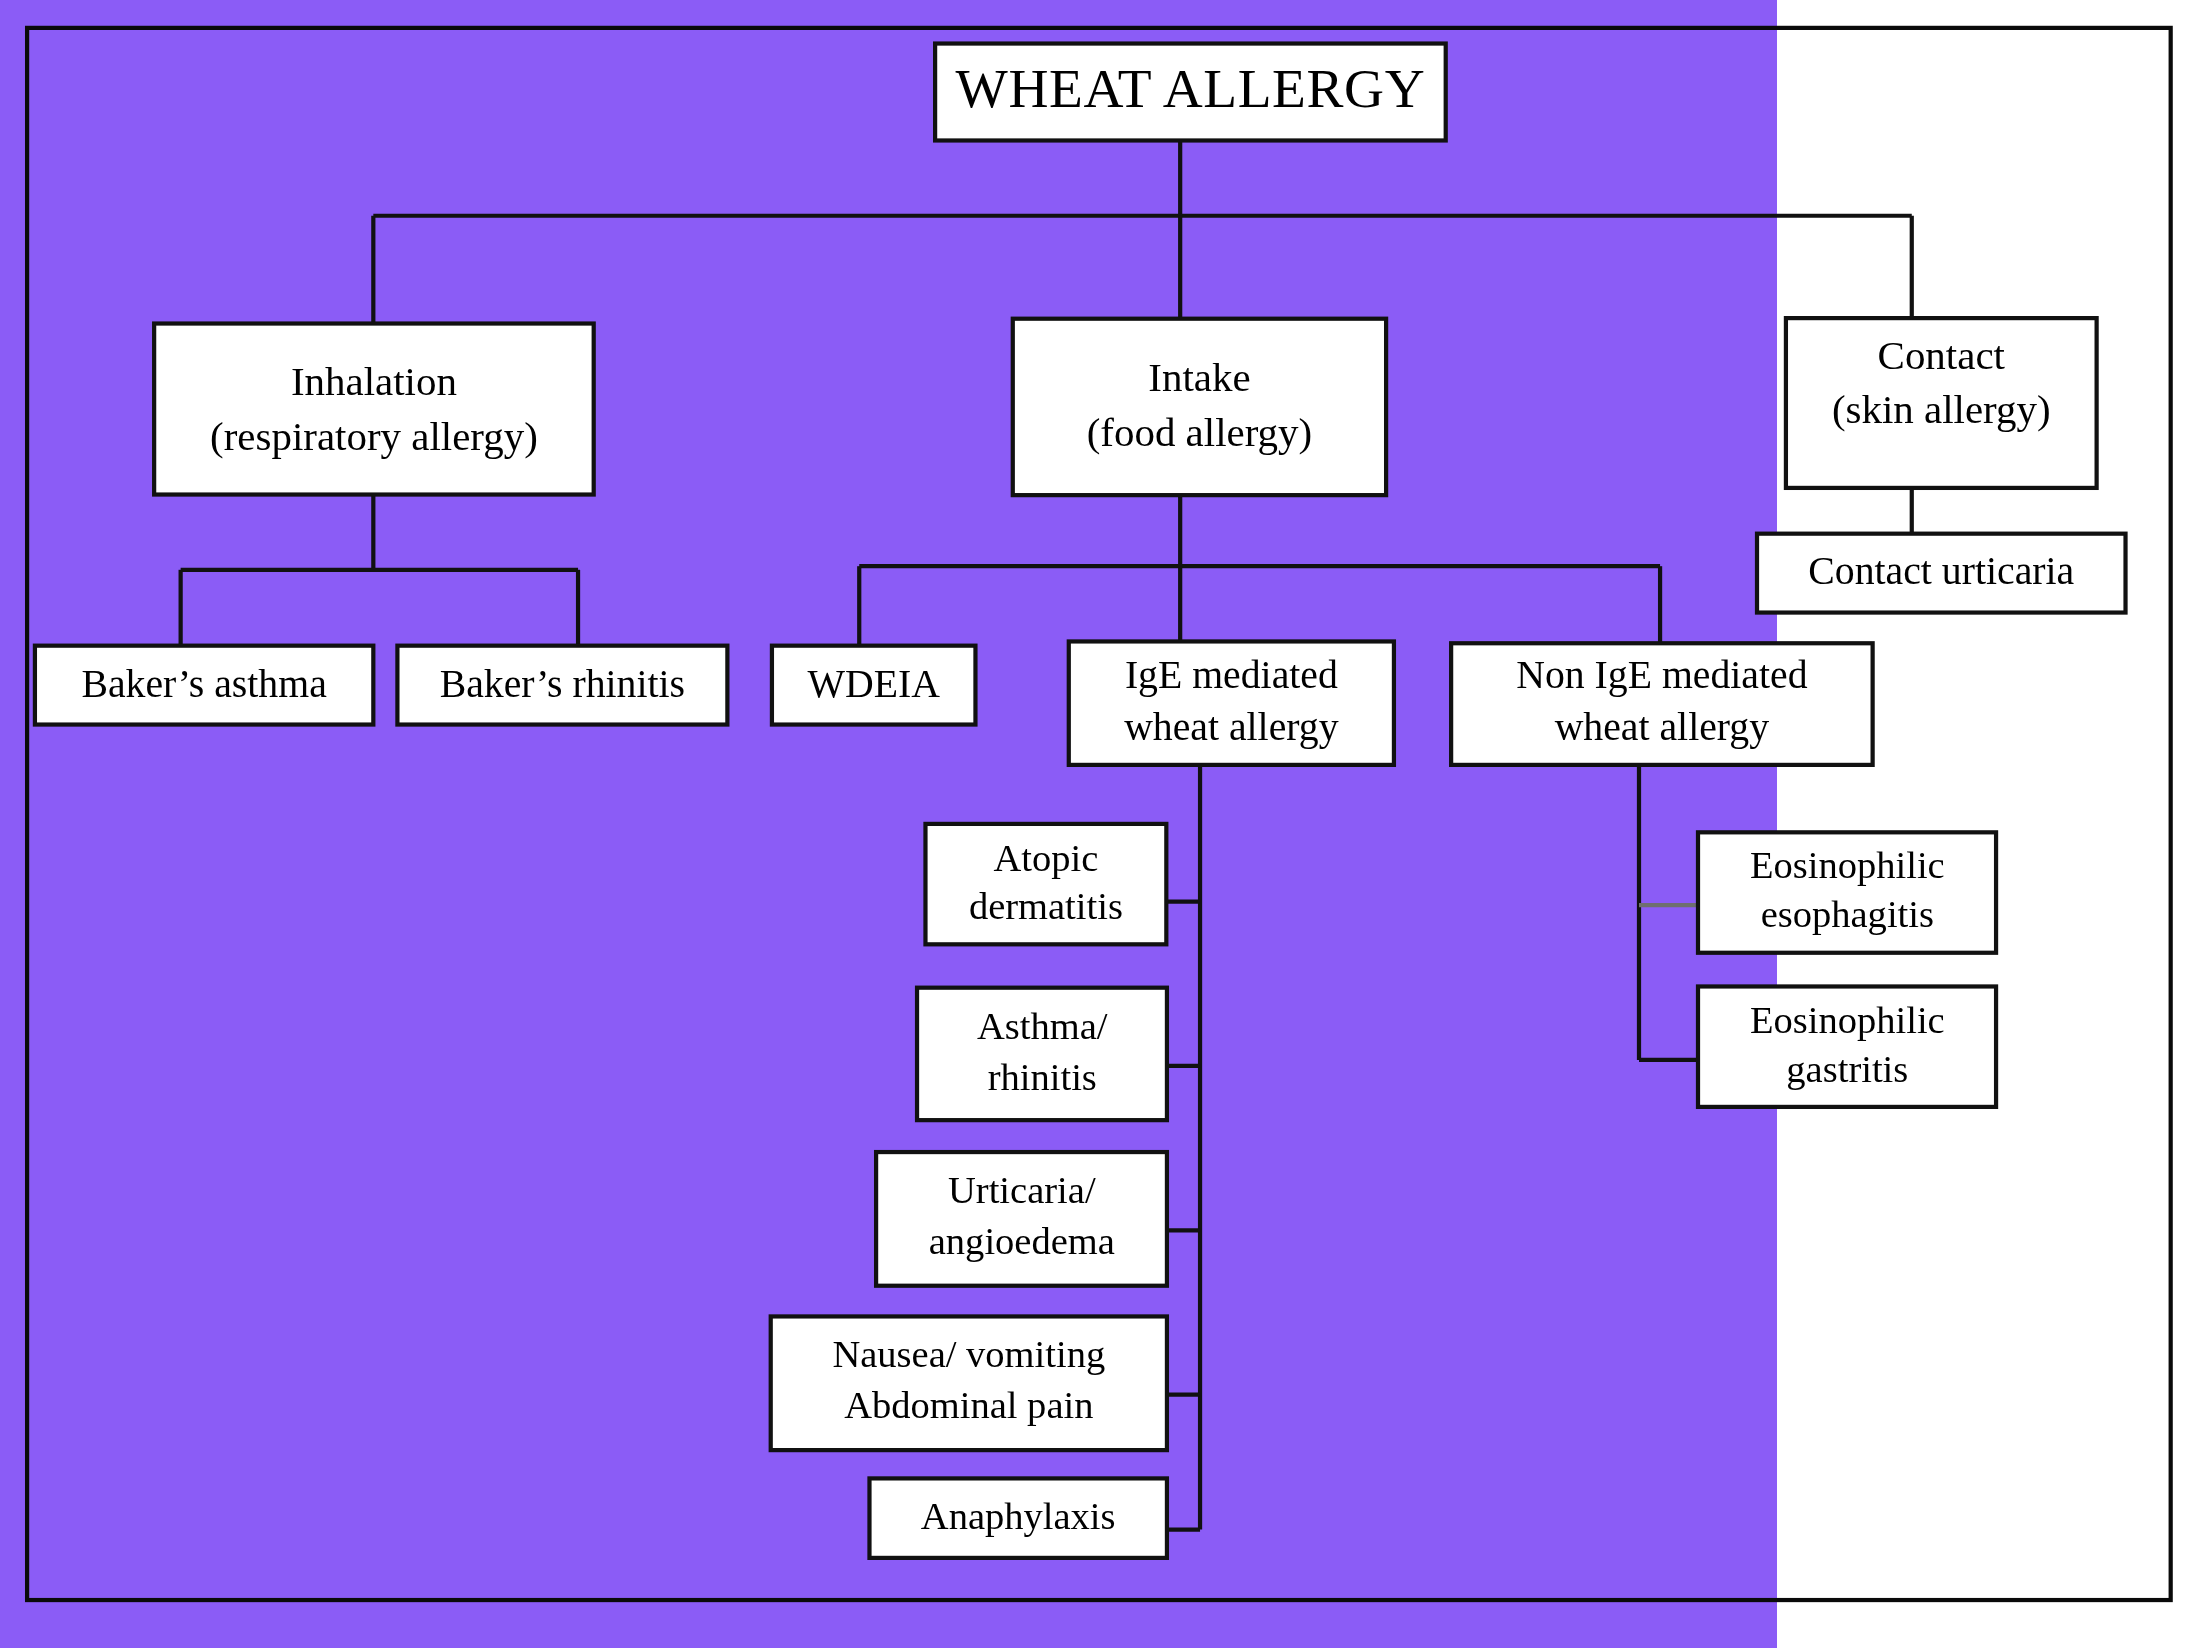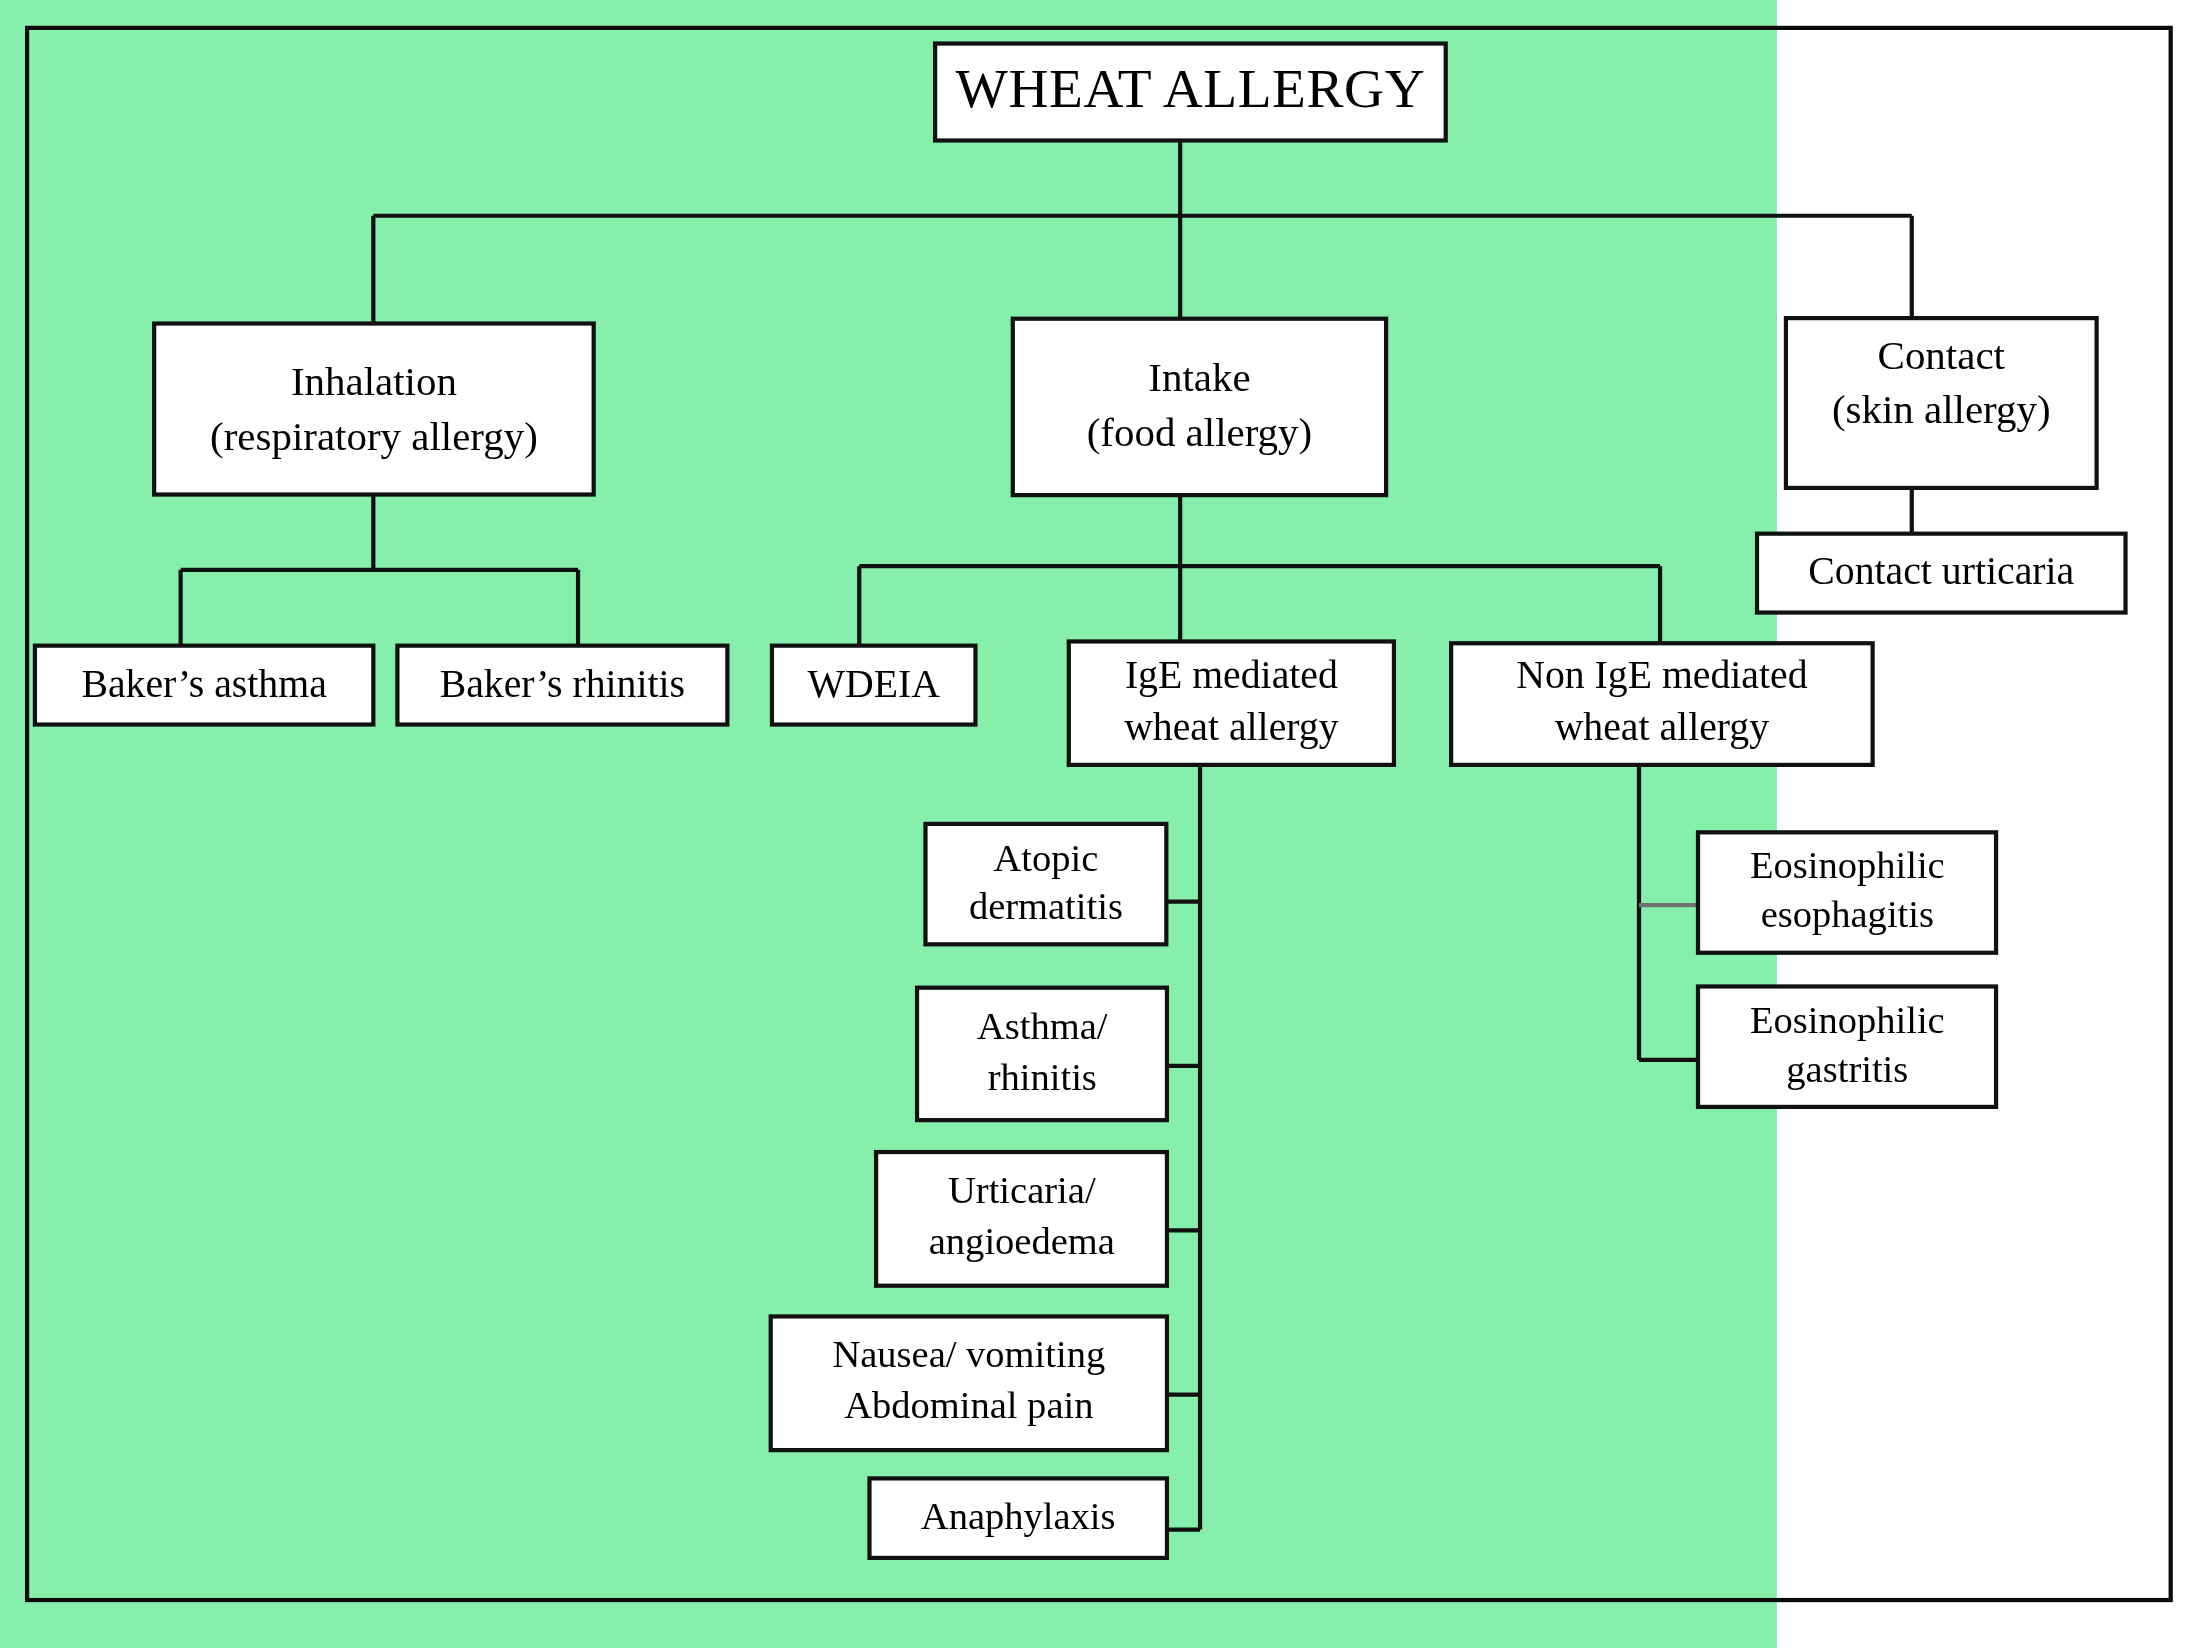--- a/index.html
+++ b/index.html
@@ -4,21 +4,21 @@
 <style>
   html, body {
     margin: 0;
     padding: 0;
     background: #ffffff;
   }
   #page {
     position: relative;
     width: 1777px;
     height: 1649px;
-    background: #86efac;
+    background: #8b5cf6;
     font-family: "Liberation Serif", "DejaVu Serif", serif;
   }
   svg.canvas {
     position: absolute;
     left: 0;
     top: 0;
     width: 2205px;
     height: 1649px;
   }
   .frame {

